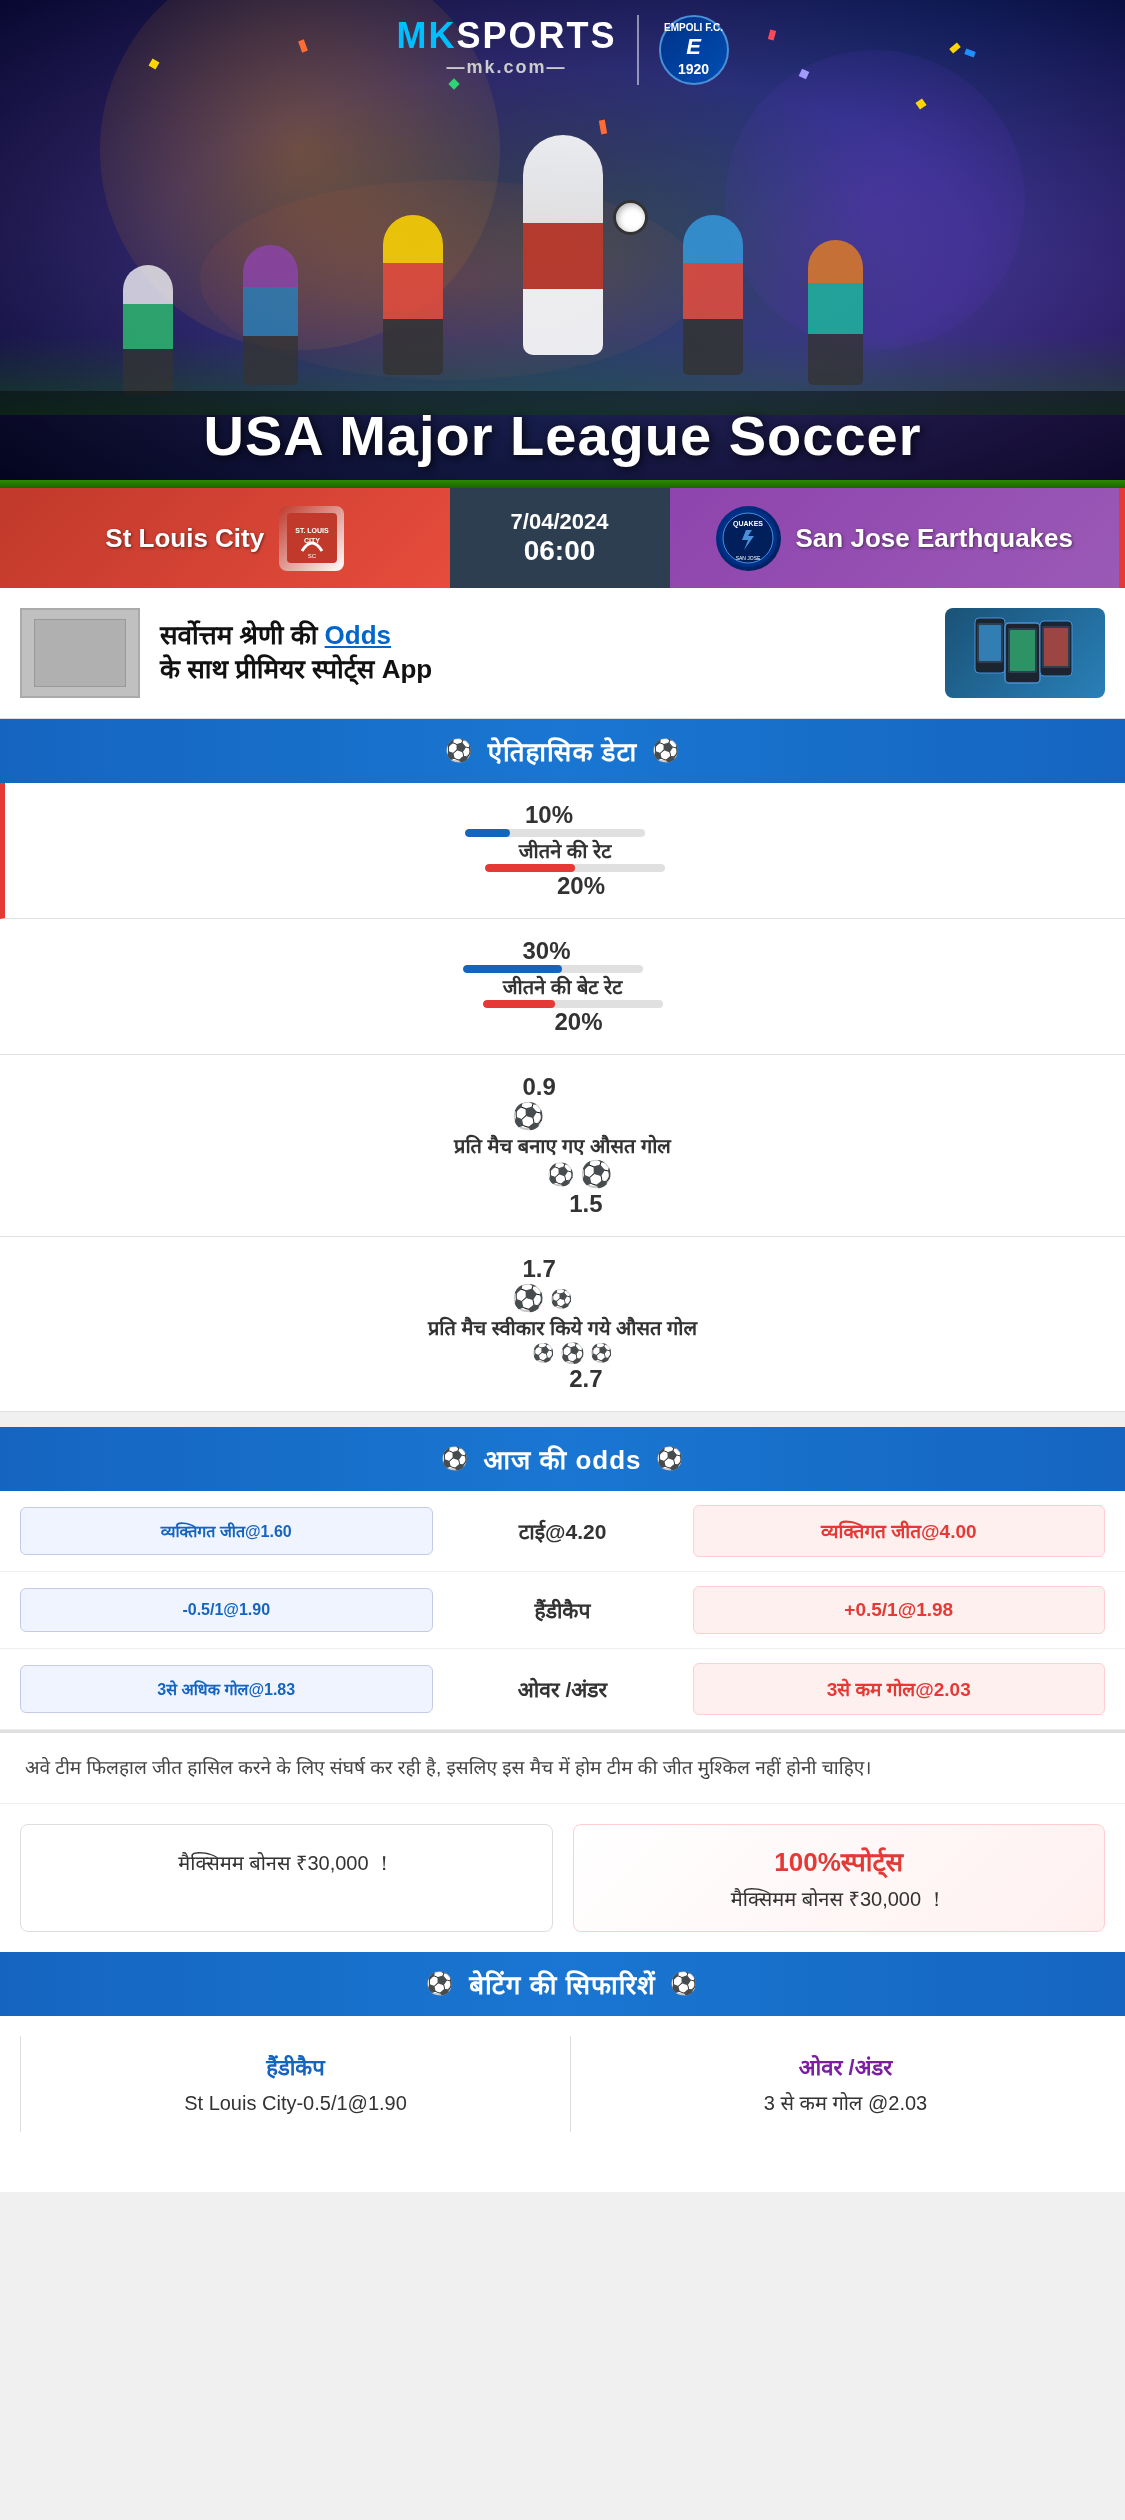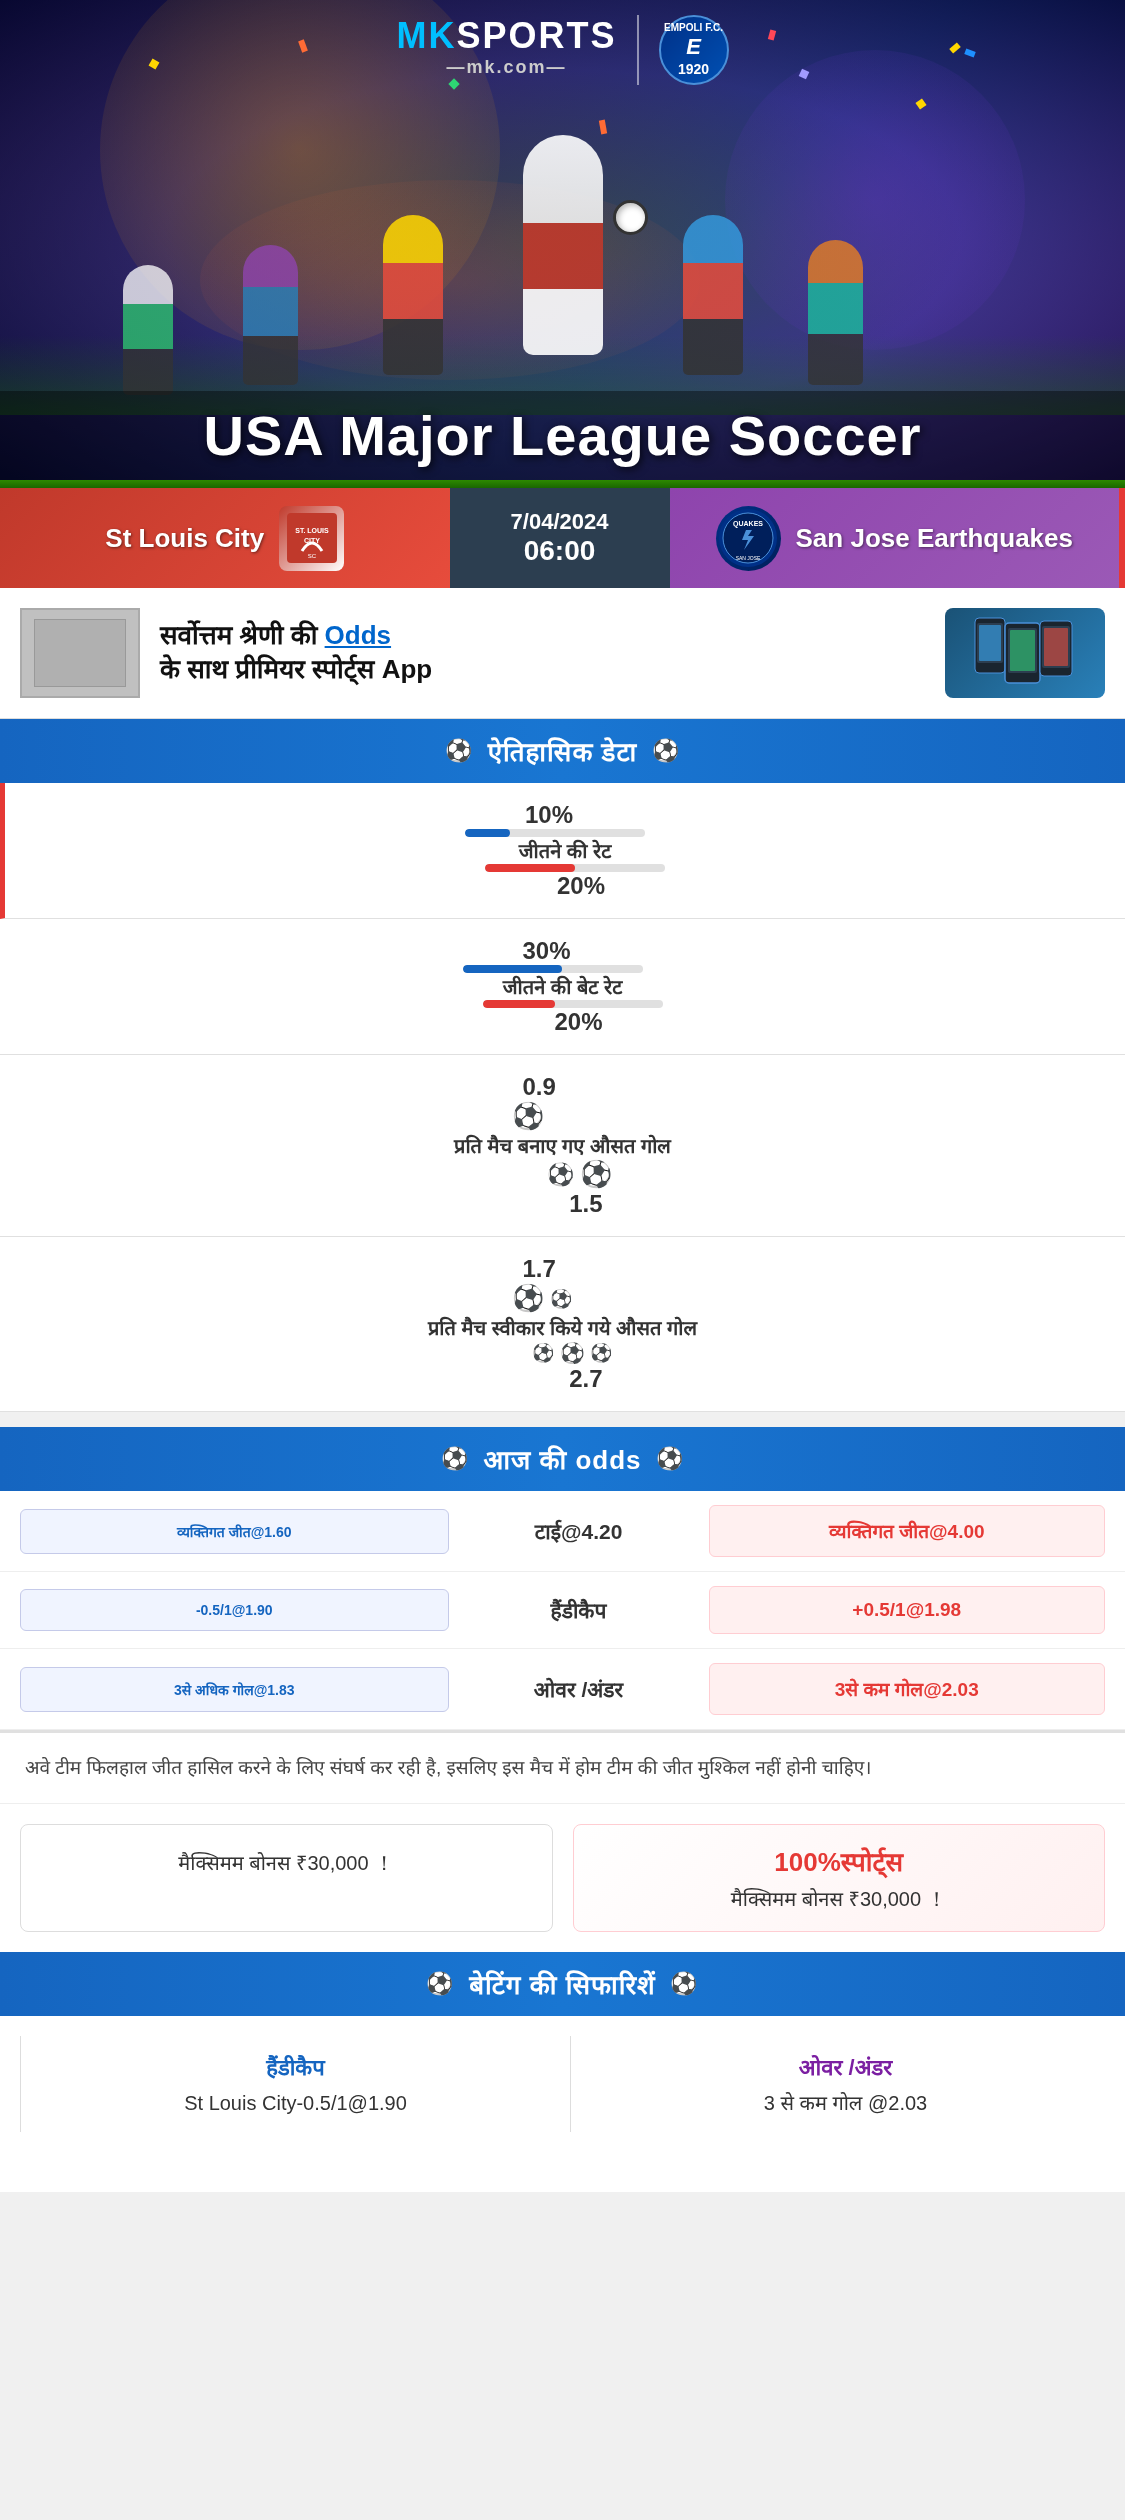--- a/index.html
+++ b/index.html
@@ -311,23 +311,23 @@
       align-items: center;
       padding: 14px 20px;
       border-bottom: 1px solid #eee;
       gap: 10px;
     }
     .odds-btn {
       flex: 1;
       background: #f0f4ff;
       border: 1px solid #c5cae9;
       border-radius: 6px;
-      padding: 12px 24px;
-      text-align: center;
-      font-size: 14px;
+      padding: 12px 8px;
+      text-align: center;
+      font-size: 16px;
       color: #1565c0;
       font-weight: 600;
     }
     .odds-btn-red {
       flex: 1;
       background: #fff0f0;
       border: 1px solid #ffcdd2;
       border-radius: 6px;
       padding: 12px 8px;
       text-align: center;

